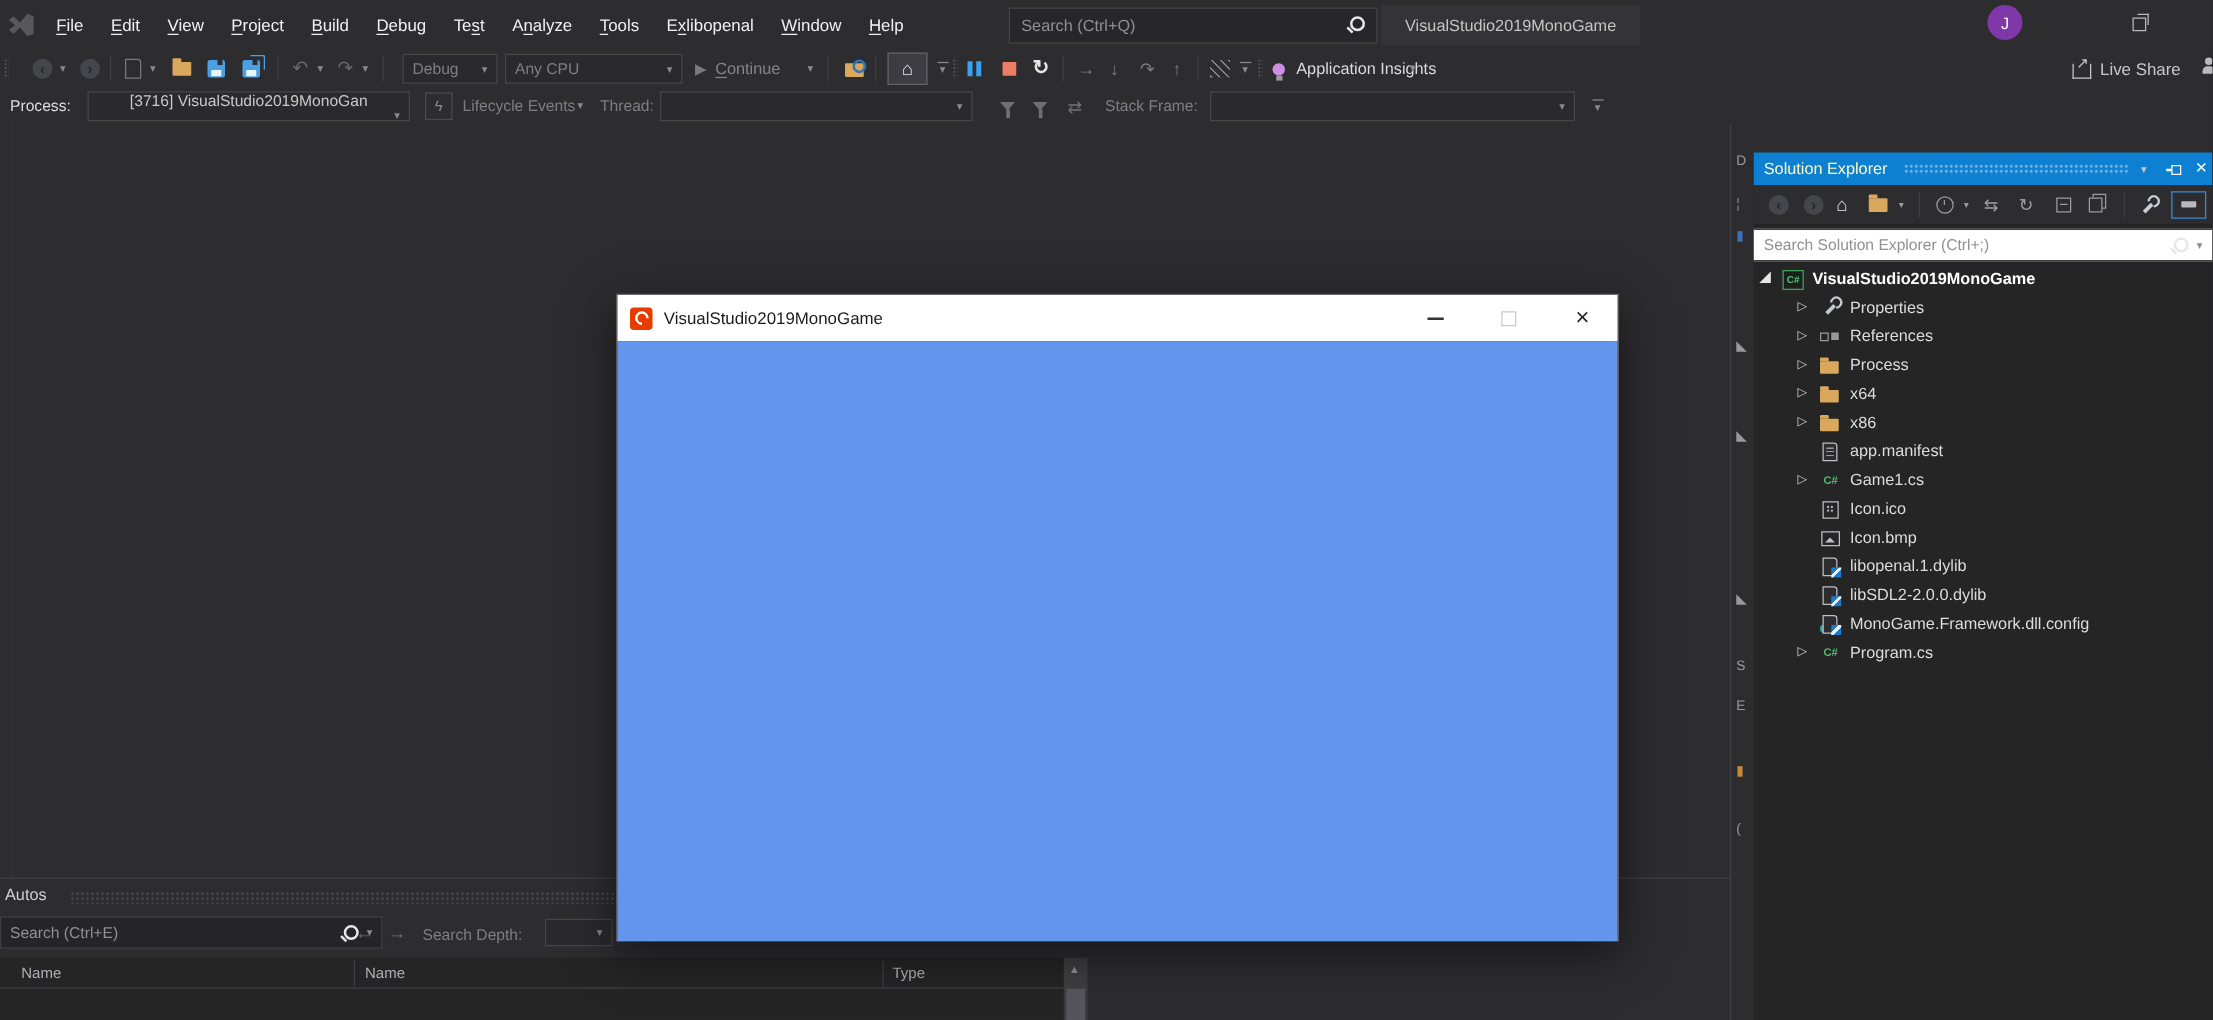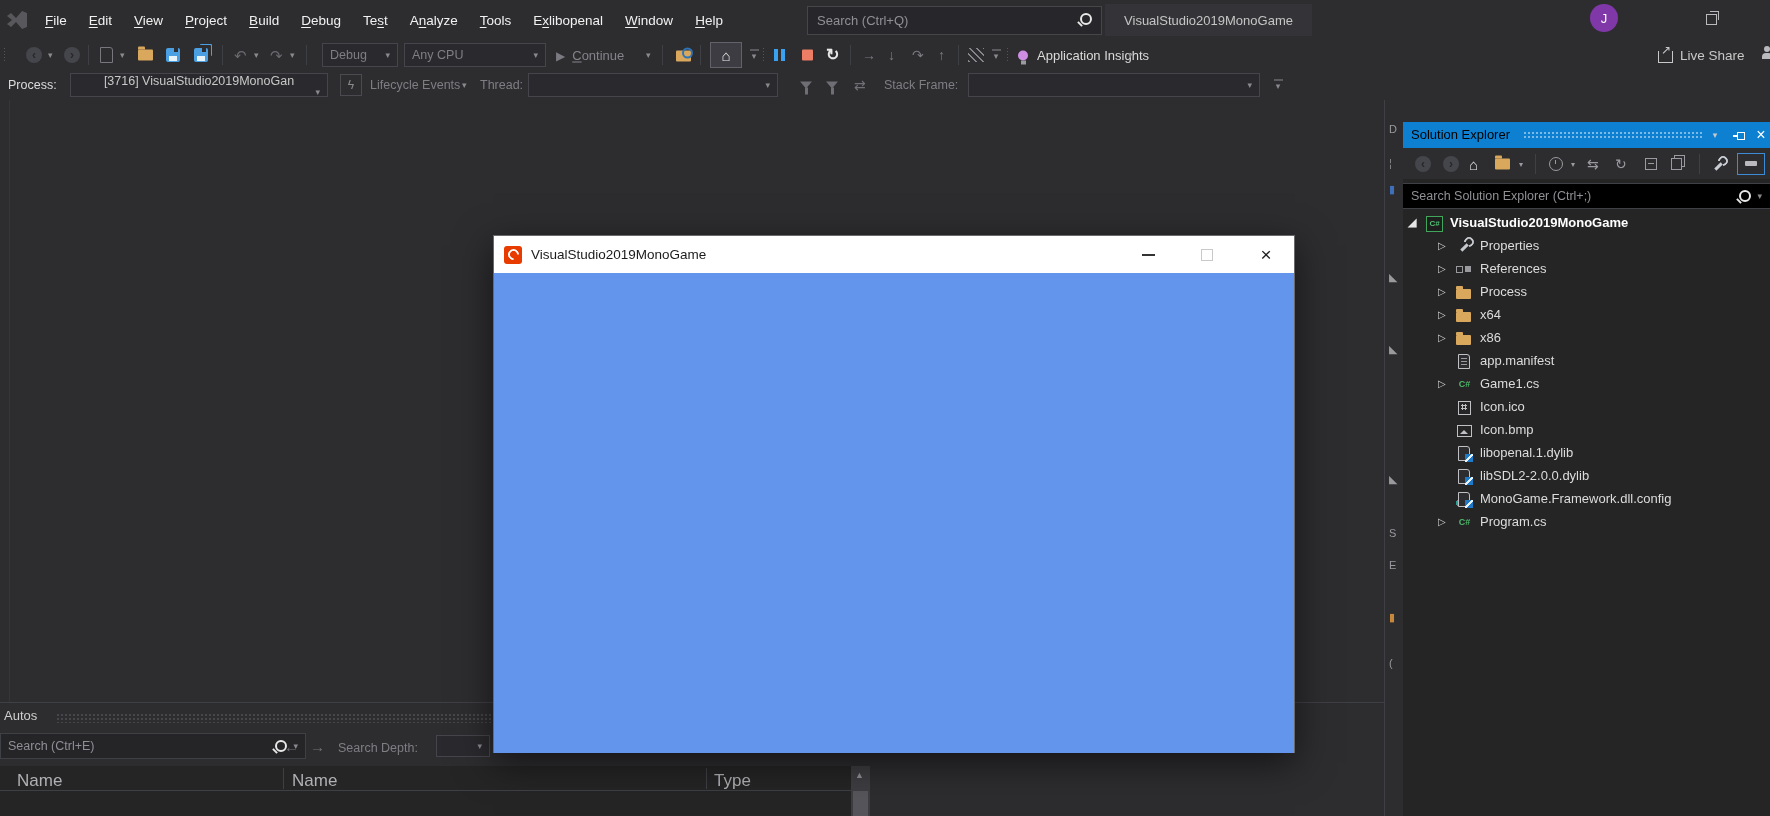--- a/index.html
+++ b/index.html
@@ -88,42 +88,42 @@
   #bottom{left:0;top:702px;width:1384px;height:114px;background:#2D2D30;border-top:1px solid #3F3F46;box-sizing:border-box;}
   .panel-title{position:absolute;left:4px;top:5px;font-size:13px;color:#CFCFCF;}
   .dots{position:absolute;left:56px;top:10px;width:800px;height:10px;
         background-image:radial-gradient(#47474B 1px,transparent 1.2px);background-size:4px 4px;}
   #autos-search{position:absolute;left:0;top:30px;width:306px;height:26px;background:#252528;border:1px solid #3F3F46;
                 box-sizing:border-box;display:flex;align-items:center;padding:0 7px;font-size:12.5px;color:#8F8F95;}
   .nav-glyph{color:#6F6F76;font-size:15px;line-height:1;}
   #depth-combo{position:absolute;left:436px;top:32px;width:54px;height:22px;}
   #autos-grid{position:absolute;left:0;top:63px;width:870px;height:51px;background:#252526;}
   .grid-header{position:absolute;left:0;top:0;width:100%;height:25px;border-bottom:1px solid #3F3F46;box-sizing:border-box;}
-  .col-label{position:absolute;top:5px;font-size:17px;color:#B0B0B5;}
+  .col-label{position:absolute;top:5px;font-size:12px;color:#B0B0B5;}
   .col-sep{position:absolute;top:2px;width:1px;height:21px;background:#3F3F46;}
   #autos-vscroll{position:absolute;left:851px;top:0;width:19px;height:51px;background:#3E3E42;}
   .scroll-arrow{position:absolute;left:4px;top:4px;font-size:9px;color:#909095;}
   .scroll-thumb{position:absolute;left:2px;top:25px;width:15px;height:26px;background:#55555B;}
   
   #gamewin{left:493px;top:235px;width:802px;height:518px;border:1px solid #69696D;box-sizing:border-box;
            box-shadow:0 10px 35px rgba(0,0,0,.55);z-index:30;}
   #gw-title{height:37px;background:#FFFFFF;display:flex;align-items:center;padding-left:10px;}
   .mglogo{width:18px;height:18px;background:#E73B00;border-radius:3px;position:relative;}
   .mglogo::after{content:"";position:absolute;left:3.5px;top:3.5px;width:7px;height:7px;border:2.5px solid #fff;
                  border-radius:50%;border-right-color:transparent;transform:rotate(45deg);}
   #gw-title .t{margin-left:9px;font-size:13.5px;color:#1B1B1B;}
   .gw-btn{position:absolute;top:0;width:44px;height:37px;display:flex;align-items:center;justify-content:center;}
   .gw-min-ic{width:13px;height:2px;background:#333;}
   .gw-max-ic{width:10px;height:10px;border:1.5px solid #C9C9C9;}
   .gw-close-g{font-size:19px;color:#222;line-height:1;}
   #gw-client{height:480px;background:#6495ED;}
   
   #se{left:1403px;top:122px;width:367px;height:694px;background:#252526;}
   #se-header{position:absolute;left:0;top:0;width:100%;height:26px;background:#0E80D2;}
-  #se-header .t{position:absolute;left:8px;top:5px;font-size:13px;color:#000000;}
+  #se-header .t{position:absolute;left:8px;top:5px;font-size:13px;color:#fef9c3;}
   #se-header .dots{left:120px;top:9px;width:180px;height:9px;
      background-image:radial-gradient(rgba(255,255,255,.45) 1px,transparent 1.2px);background-size:4px 4px;}
   .hd-btn{position:absolute;top:0;width:20px;height:26px;display:flex;align-items:center;justify-content:center;color:#fff;}
   .pin-ic{width:13px;height:13px;position:relative;}
   .pin-ic::before{content:"";position:absolute;right:1px;top:3px;width:6px;height:6px;border:1.5px solid #fff;}
   .pin-ic::after{content:"";position:absolute;left:0;top:6.5px;width:4px;height:1.5px;background:#fff;}
   .close-g{font-size:16px;line-height:1;}
   #se-toolbar{position:absolute;left:0;top:26px;width:100%;height:31px;background:#2D2D30;}
   .home-g{color:#E4E4E8;font-size:15px;line-height:1;}
   .mini-caret{font-size:8px;color:#9A9AA0;}
@@ -133,21 +133,21 @@
   .collapse-ic{width:10px;height:10px;border:1px solid #9A9AA0;position:relative;}
   .collapse-ic::after{content:"";position:absolute;left:2px;top:4px;right:2px;height:1px;background:#9A9AA0;}
   .copy-ic{width:9px;height:10px;border:1px solid #9A9AA0;position:relative;background:#2D2D30;}
   .copy-ic::before{content:"";position:absolute;left:2px;top:-4px;width:9px;height:10px;border:1px solid #9A9AA0;z-index:-1;}
   .wrench-ic{width:14px;height:14px;position:relative;}
   .wrench-ic::before{content:"";position:absolute;left:6px;top:5px;width:3px;height:9px;background:#C9CDD4;transform:rotate(45deg);}
   .wrench-ic::after{content:"";position:absolute;left:7px;top:-1px;width:6px;height:6px;border:2px solid #C9CDD4;
                     border-radius:50%;border-bottom-color:transparent;transform:rotate(45deg);}
   .selbtn{width:26px;height:20px;border:1px solid #3D8BD6;display:flex;align-items:center;justify-content:center;}
   .selbtn::after{content:"";width:12px;height:5px;background:#B9B9BE;border-radius:1px;}
-  #se-search{position:absolute;left:0;top:61px;width:100%;height:26px;background:#000000;border-top:1px solid #3F3F46;
+  #se-search{position:absolute;left:0;top:61px;width:100%;height:26px;background:#ffffff;border-top:1px solid #3F3F46;
              border-bottom:1px solid #3F3F46;box-sizing:border-box;display:flex;align-items:center;padding:0 8px;
              font-size:12.5px;color:#909095;}
   #se-tree{position:absolute;left:0;top:89px;width:100%;}
   .trow{height:23px;display:flex;align-items:center;font-size:13px;color:#DCDCDC;white-space:nowrap;overflow:hidden;}
   .trow.sol{padding-left:16px;}
   .trow.proj{padding-left:5px;font-weight:bold;color:#FFFFFF;}
   .trow.item{padding-left:35px;}
   .arr{width:18px;flex:none;font-size:10px;color:#D0D0D0;line-height:1;}
   .arr.exp{font-size:11px;color:#E6E6E6;}
   .ti{width:17px;height:16px;flex:none;display:inline-block;position:relative;margin-right:7px;}

